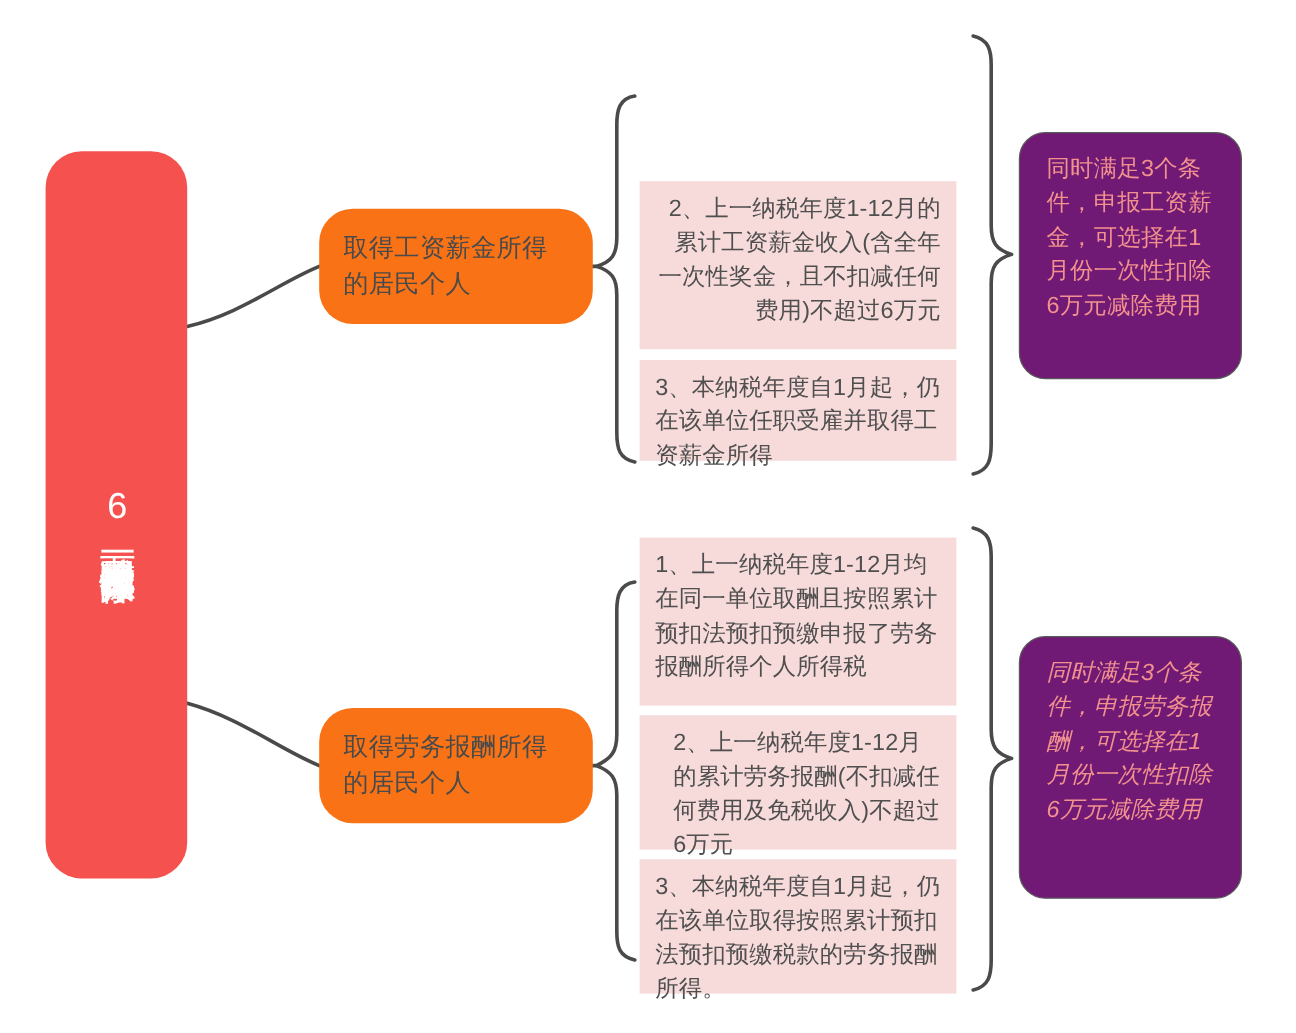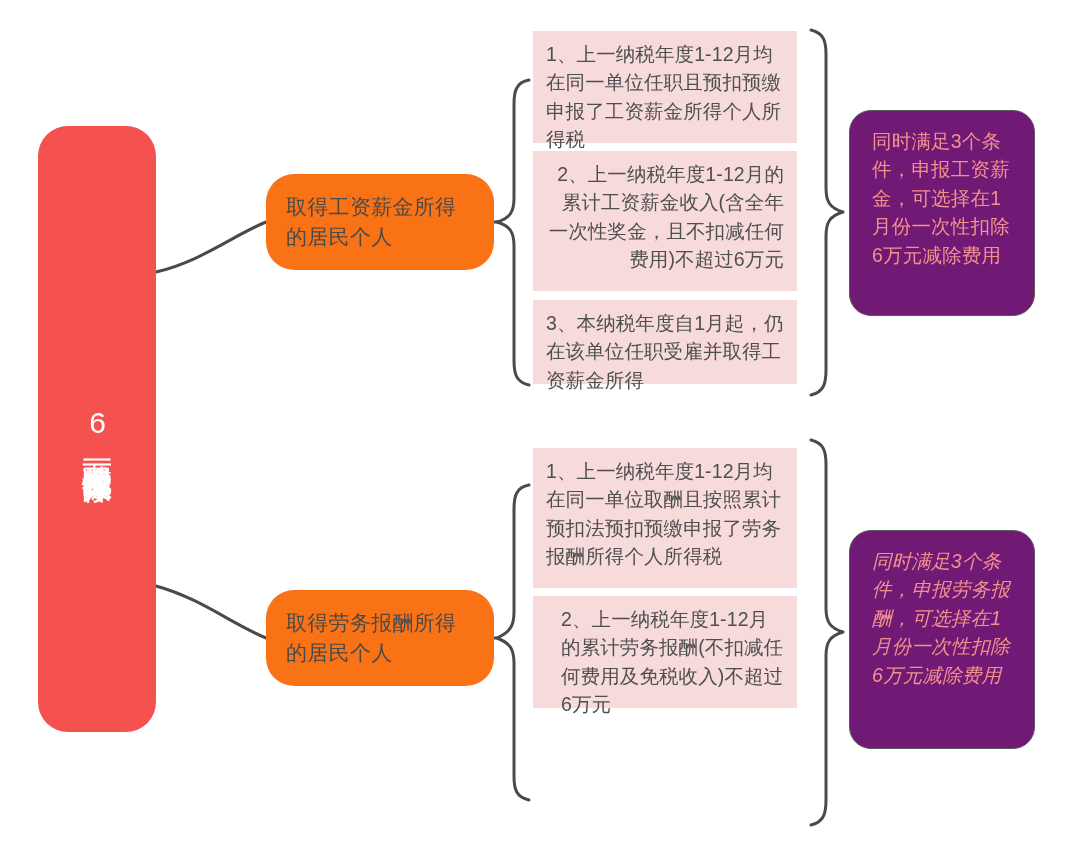--- a/index.html
+++ b/index.html
@@ -176,36 +176,36 @@
   </div>
 
   <div class="branch-node" id="branch-salary">
     <span class="branch-label">取得工资薪金所得的居民个人</span>
   </div>
 
   <div class="branch-node" id="branch-service">
     <span class="branch-label">取得劳务报酬所得的居民个人</span>
   </div>
 
-  <div class="cond-box" id="cond-a-1">
-    <span class="cond-text">1、上一纳税年度1-12月均在同一单位任职且预扣预缴申报了工资薪金所得个人所得税</span>
-  </div>
   <div class="cond-box" id="cond-a-2">
     <span class="cond-text">2、上一纳税年度1-12月的累计工资薪金收入(含全年一次性奖金，且不扣减任何费用)不超过6万元</span>
   </div>
   <div class="cond-box" id="cond-a-3">
     <span class="cond-text">3、本纳税年度自1月起，仍在该单位任职受雇并取得工资薪金所得</span>
   </div>
 
   <div class="cond-box" id="cond-b-1">
     <span class="cond-text">1、上一纳税年度1-12月均在同一单位取酬且按照累计预扣法预扣预缴申报了劳务报酬所得个人所得税</span>
   </div>
   <div class="cond-box" id="cond-b-2">
     <span class="cond-text">2、上一纳税年度1-12月的累计劳务报酬(不扣减任何费用及免税收入)不超过6万元</span>
   </div>
+  <div class="cond-box" id="cond-b-3">
+    <span class="cond-text">3、本纳税年度自1月起，仍在该单位取得按照累计预扣法预扣预缴税款的劳务报酬所得。</span>
+  </div>
 
   <div class="result-box" id="result-salary">
     <span class="result-text">同时满足3个条件，申报工资薪金，可选择在1月份一次性扣除6万元减除费用</span>
   </div>
 
   <div class="result-box" id="result-service">
     <span class="result-text">同时满足3个条件，申报劳务报酬，可选择在1月份一次性扣除6万元减除费用</span>
   </div>
 
 </div>

